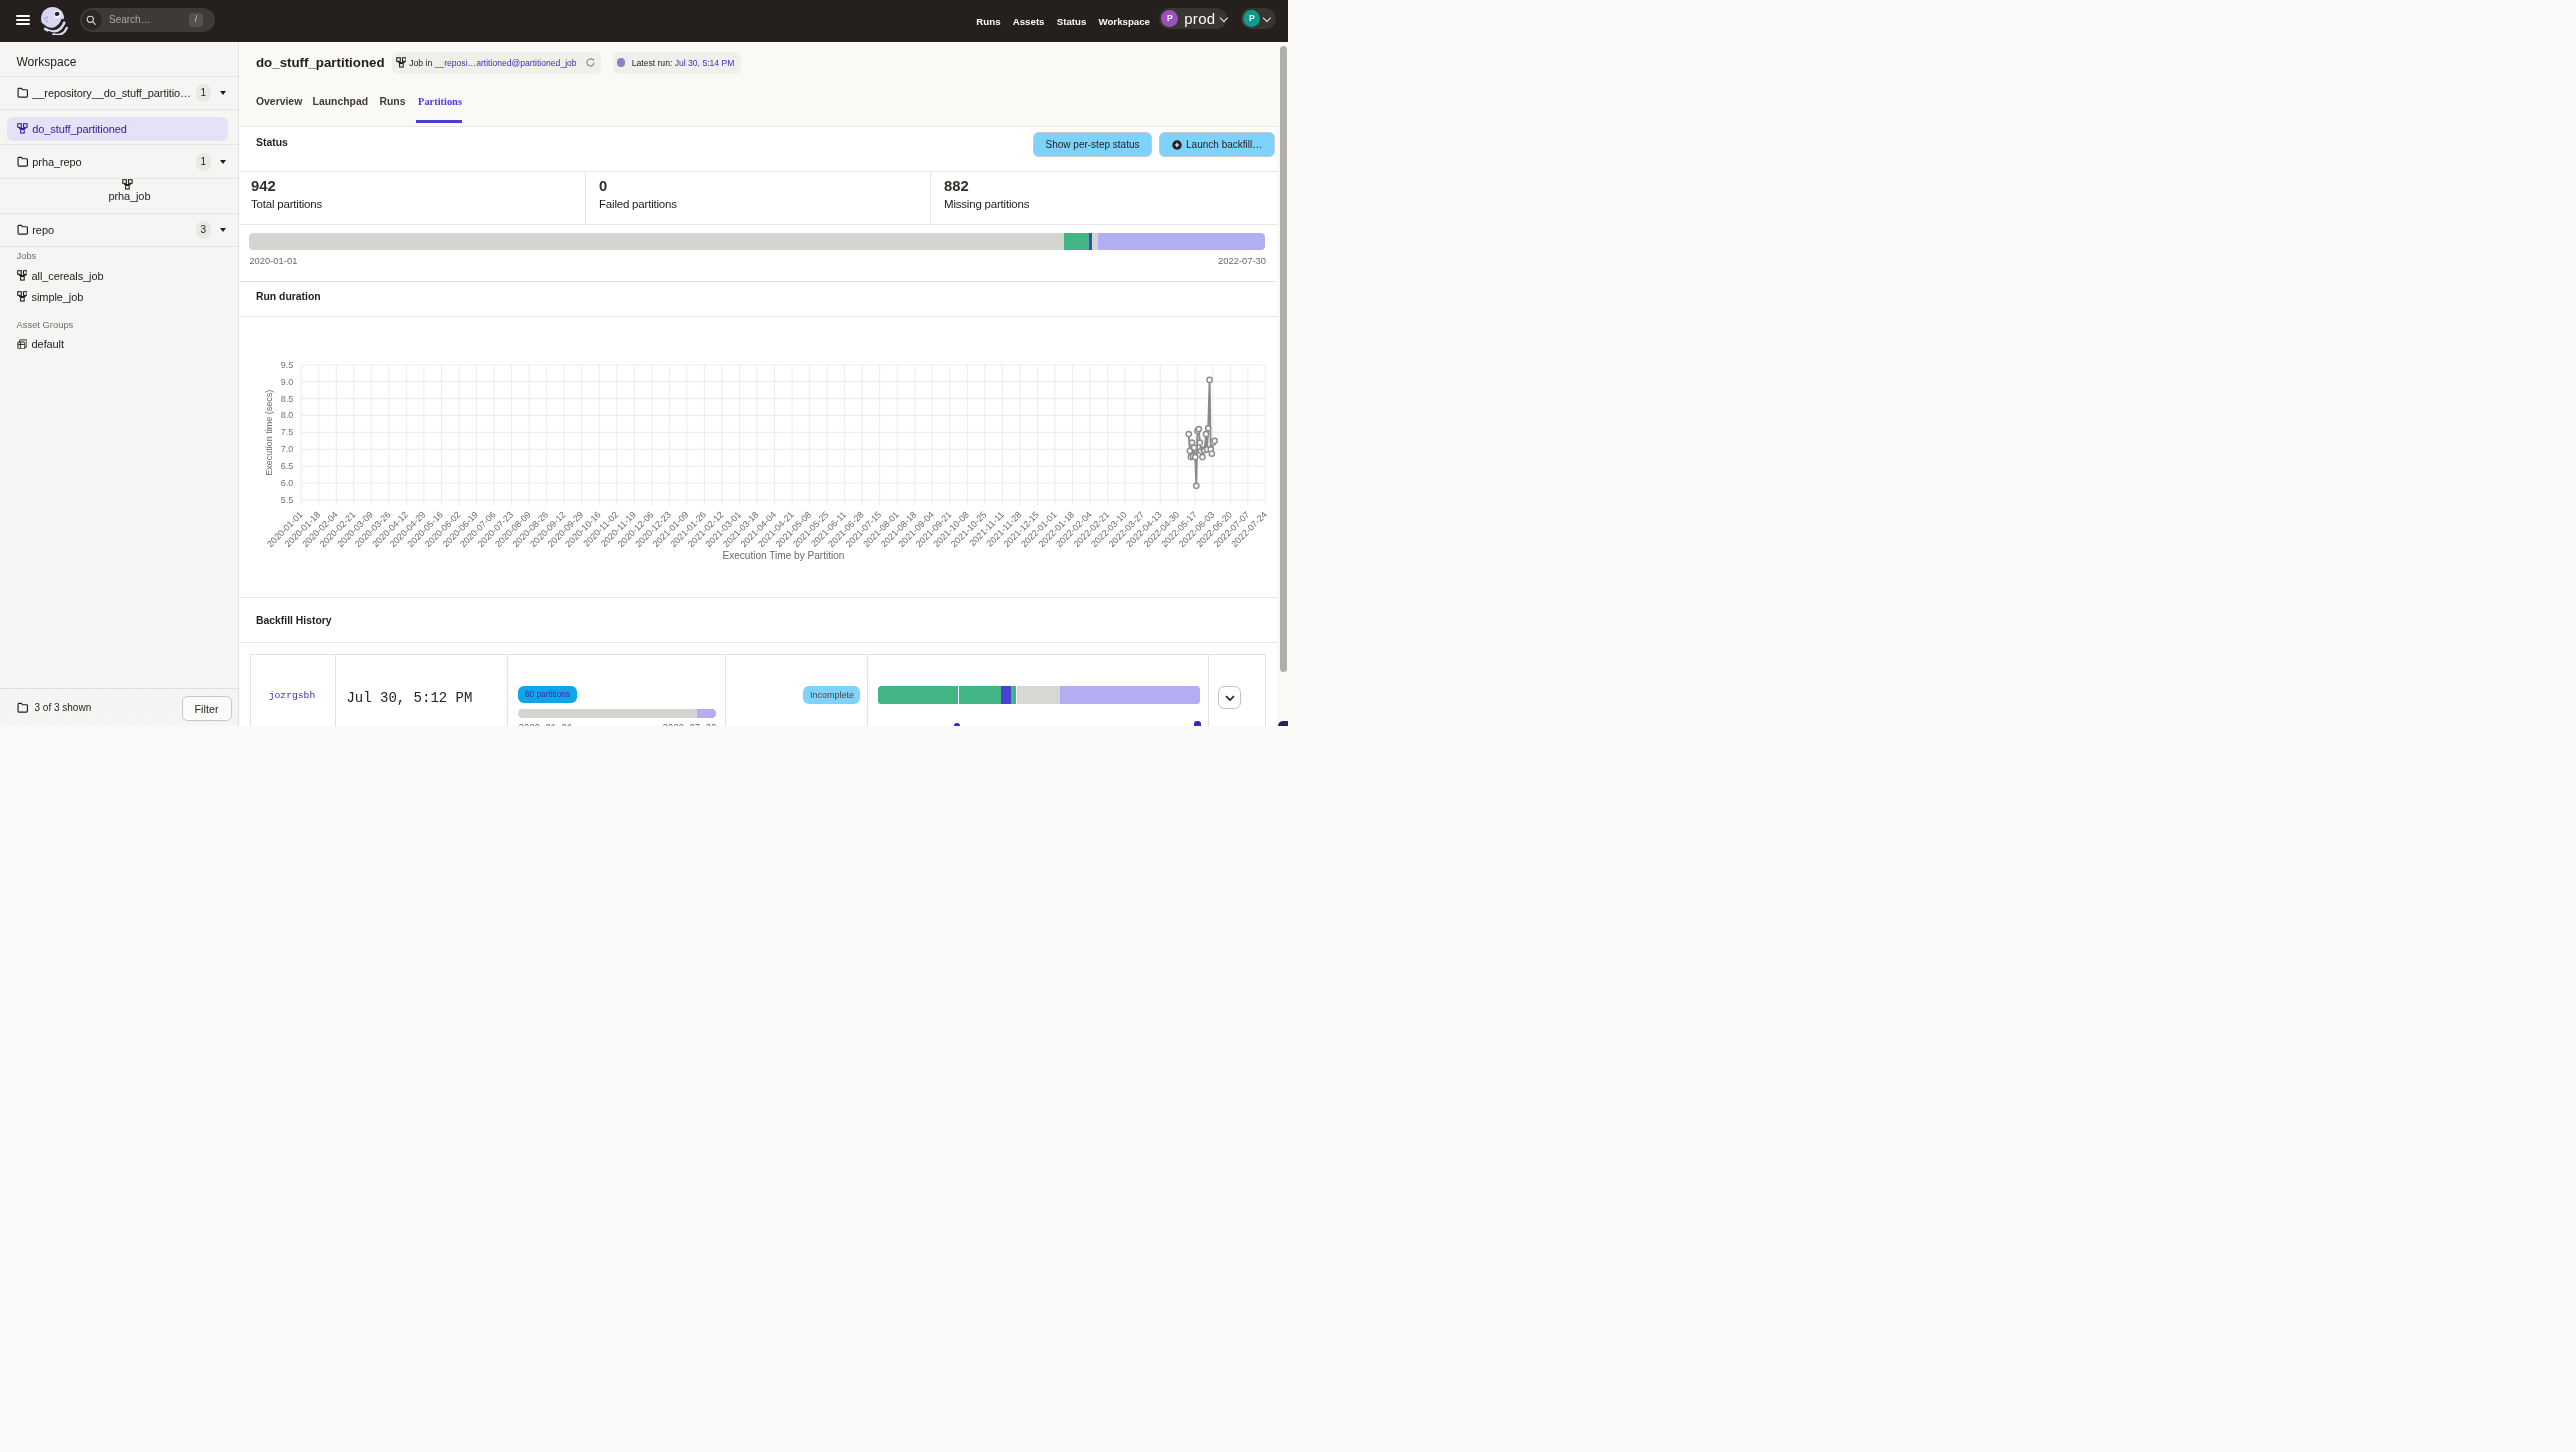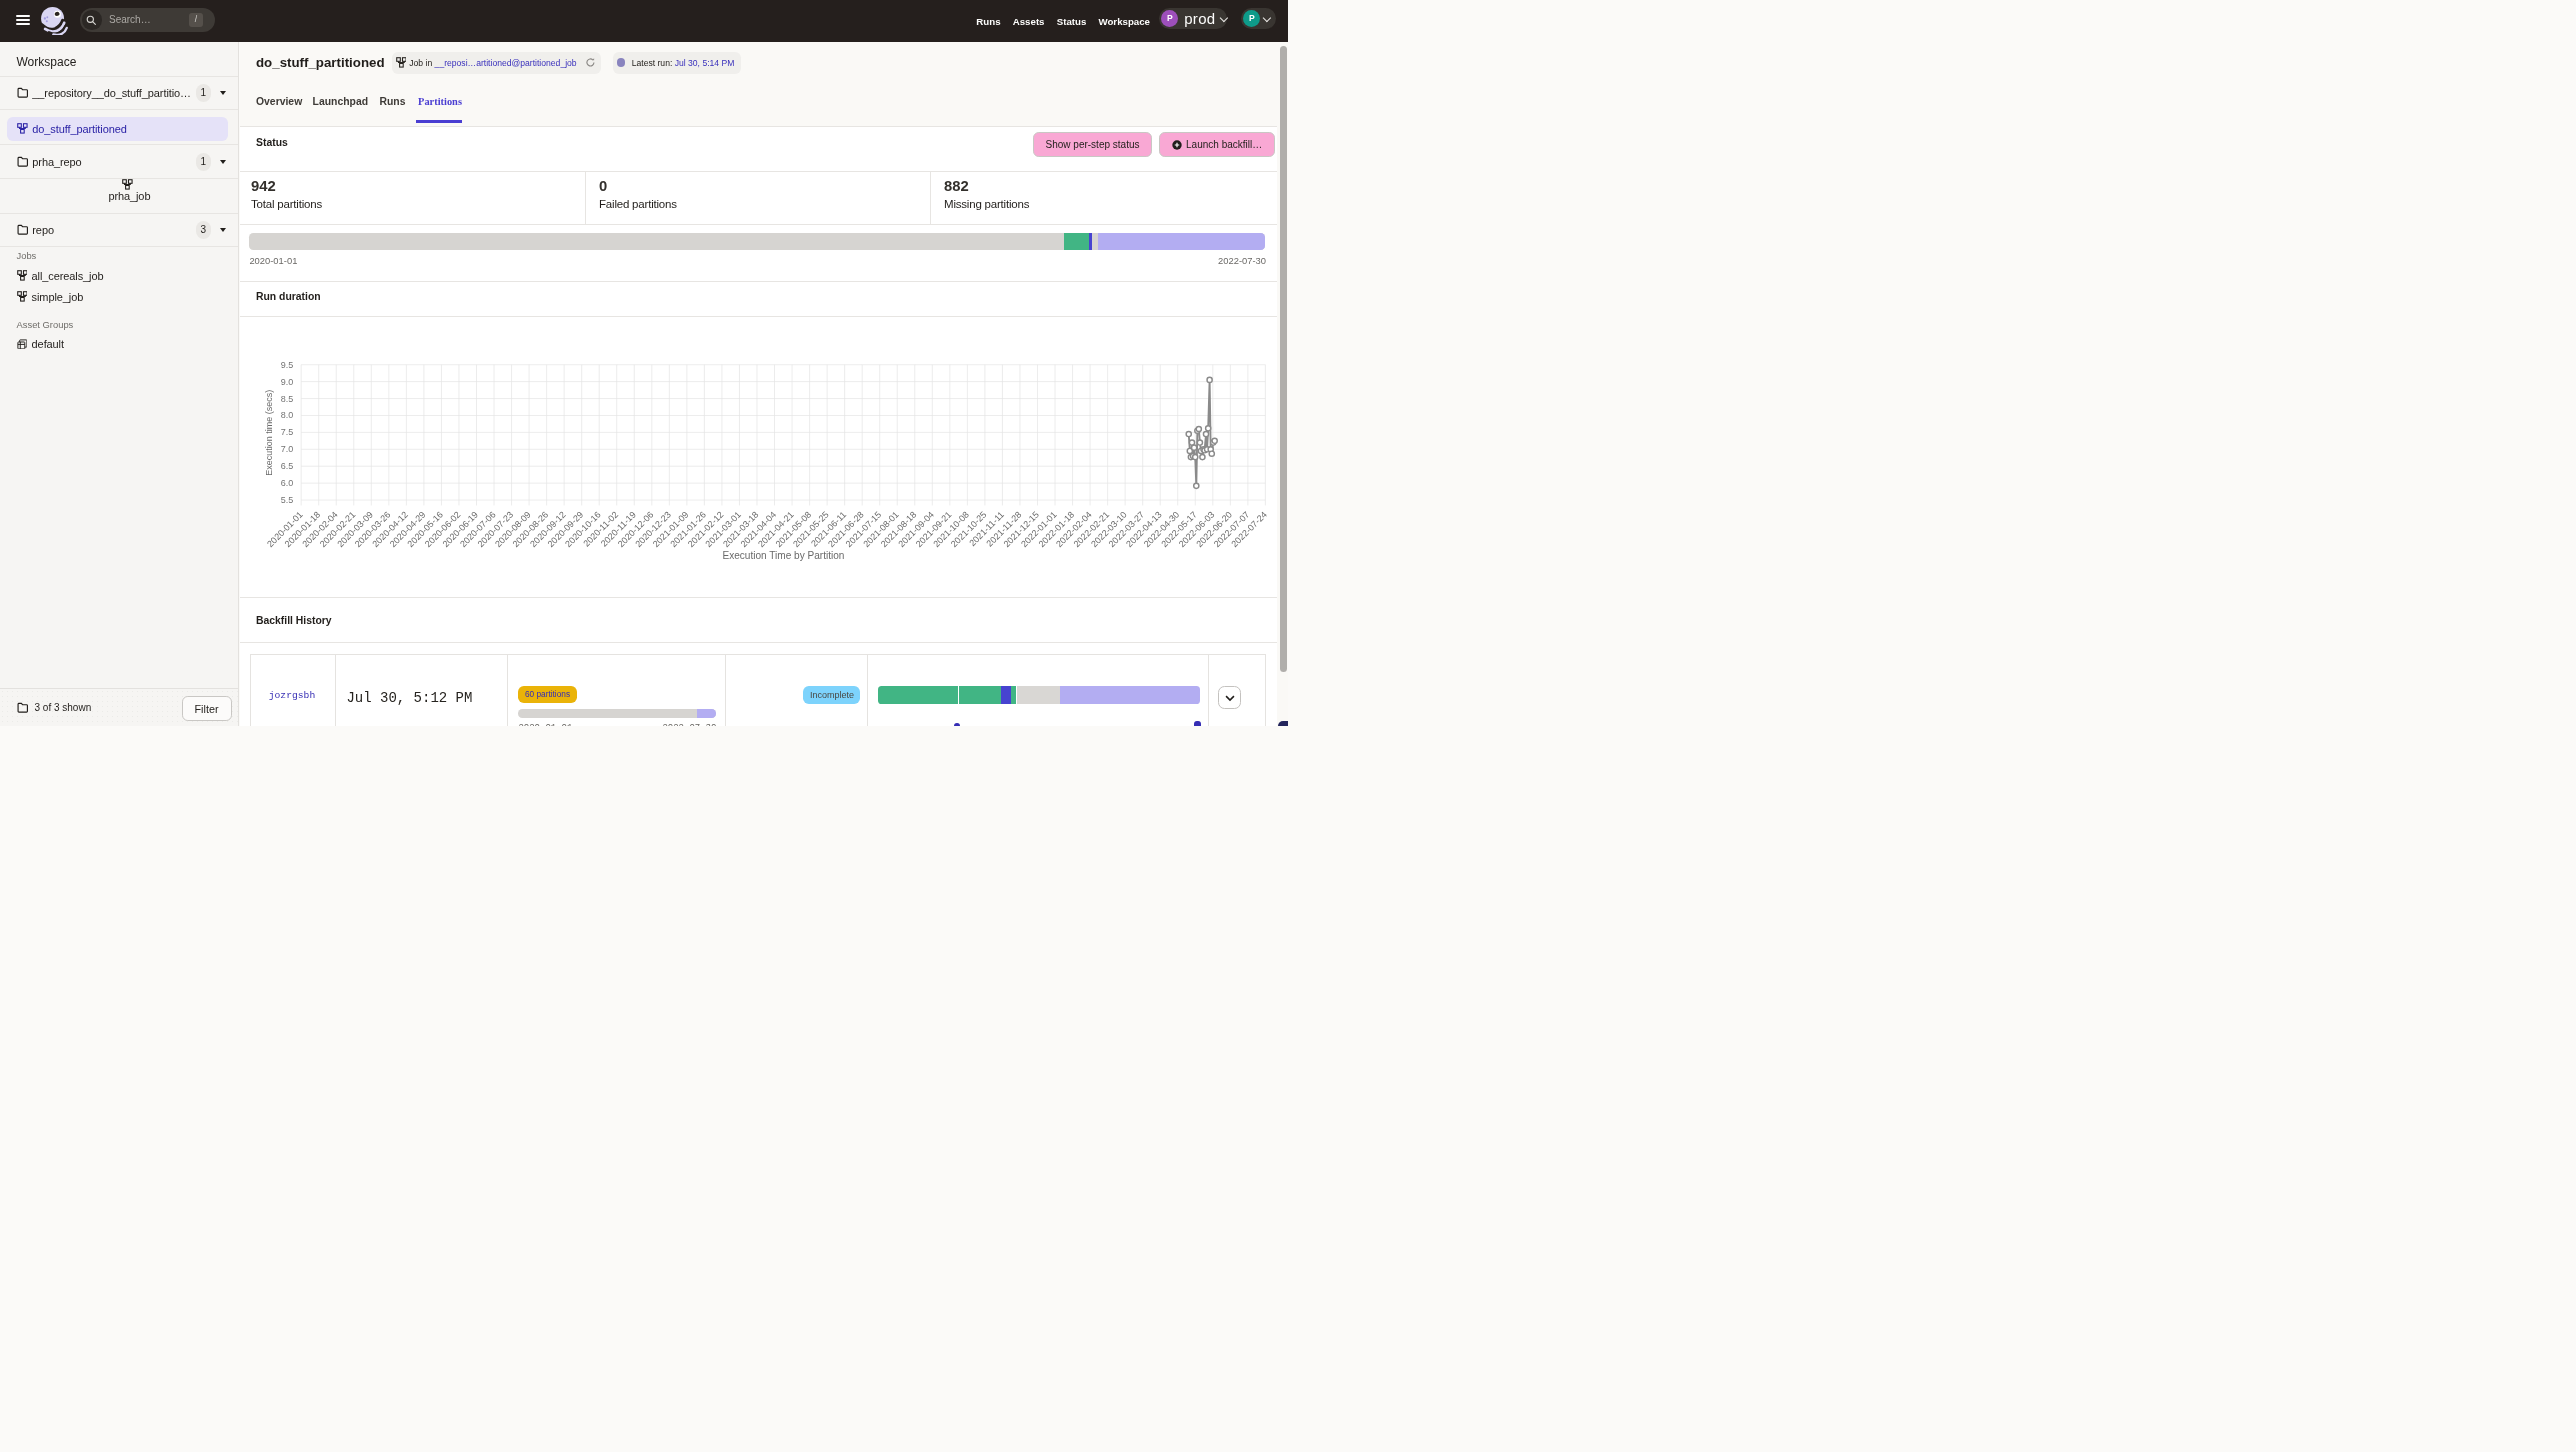--- a/index.html
+++ b/index.html
@@ -43,21 +43,21 @@
   #main { position:absolute; left:240px; top:42px; width:1038px; height:684px; background:#FFFFFF; }
   #band { position:absolute; left:0; top:0; width:1038px; height:85px; background:#FAF9F6; border-bottom:0.7px solid #E7E5E2; }
   #title { position:absolute; left:16px; top:13.3px; font-size:13.3px; font-weight:700; color:#211E1B; }
   .hchip { position:absolute; top:9.7px; height:22px; background:#F0EFEC; border-radius:5.8px; display:flex; align-items:center; font-size:8.6px; color:#26231F; white-space:nowrap; }
   #tabs { position:absolute; left:16px; top:54px; display:flex; gap:10.4px; font-size:10.4px; font-weight:700; color:#3E3B37; }
   #tabs .active { color:#4A3ED2; }
   #tabunderline { position:absolute; left:176px; top:78px; width:46px; height:2.9px; background:#4A3ED2; }
 
   .sechdr { position:absolute; left:16px; font-size:10.4px; font-weight:700; color:#211E1B; }
   .hr { position:absolute; left:0; width:1038px; height:0.7px; background:#E7E5E2; }
-  .btn { position:absolute; height:25px; border:0.7px solid #C9C7C4; border-radius:5.8px; background:#f9a8d4; font-size:10px; color:#26231F; display:flex; align-items:center; justify-content:center; }
+  .btn { position:absolute; height:25px; border:0.7px solid #C9C7C4; border-radius:5.8px; background:#7dd3fc; font-size:10px; color:#26231F; display:flex; align-items:center; justify-content:center; }
 
   .statnum { font-size:14.8px; font-weight:700; color:#33302C; }
   .statlbl { font-size:11.5px; letter-spacing:-0.2px; color:#211E1B; margin-top:3.6px; }
   .vline { position:absolute; top:0; width:0.7px; height:53px; background:#E7E5E2; }
 
   #pbar { position:absolute; left:9.4px; top:191px; width:1016px; height:17.3px; border-radius:4.3px; background:#D6D4D1; overflow:hidden; }
   .mono { font-family:"Liberation Mono", monospace; }
 
   #chartwrap { position:absolute; left:0; top:274px; width:1038px; height:281px; }
 
@@ -443,21 +443,21 @@
   <div class="hr" style="top:600px;"></div>
 
   <div id="btable">
     <div class="tcell" style="left:0; width:85px;"></div>
     <div class="tcell" style="left:85px; width:172px;"></div>
     <div class="tcell" style="left:258px; width:217px;"></div>
     <div class="tcell" style="left:474px; width:143px;"></div>
     <div class="tcell" style="left:617px; width:341px;"></div>
     <div class="mono" style="position:absolute; left:17.3px; top:35px; font-size:9.7px; color:#352DB4;">jozrgsbh</div>
     <div class="mono" style="position:absolute; left:95px; top:35px; font-size:14px; color:#26231F;">Jul 30, 5:12 PM</div>
-    <div style="position:absolute; left:267px; top:31px; height:17.3px; border-radius:5.8px; background:#eab308; color:#352DB4; font-size:8.3px; line-height:17.3px; padding:0 6.5px;">60 partitions</div>
+    <div style="position:absolute; left:267px; top:31px; height:17.3px; border-radius:5.8px; background:#0ea5e9; color:#352DB4; font-size:8.3px; line-height:17.3px; padding:0 6.5px;">60 partitions</div>
     <div style="position:absolute; left:267px; top:54px; width:198px; height:8.6px; border-radius:4.3px; background:#D6D4D1; overflow:hidden;">
       <div style="position:absolute; left:179px; width:19px; height:8.6px; background:#B3ADF2;"></div>
     </div>
     <div class="mono" style="position:absolute; left:267px; top:68px; font-size:9px; color:#66645F;">2020-01-01</div>
     <div class="mono" style="position:absolute; left:411px; top:68px; font-size:9px; color:#66645F;">2022-07-30</div>
     <div style="position:absolute; left:552px; top:31px; width:57px; height:18px; border-radius:5.8px; background:#7dd3fc; color:#4A4842; font-size:9px; text-align:center; line-height:18px;">Incomplete</div>
     <div style="position:absolute; left:627px; top:31px; width:322px; height:18px; border-radius:3.6px; overflow:hidden;">
       <div style="position:absolute; left:0; width:80px; height:18px; background:#41B584;"></div>
       <div style="position:absolute; left:81px; width:42px; height:18px; background:#41B584;"></div>
       <div style="position:absolute; left:123px; width:10.8px; height:18px; background:#4743D0;"></div>

